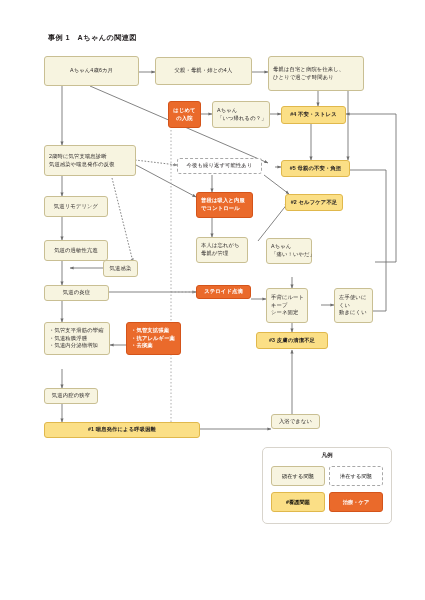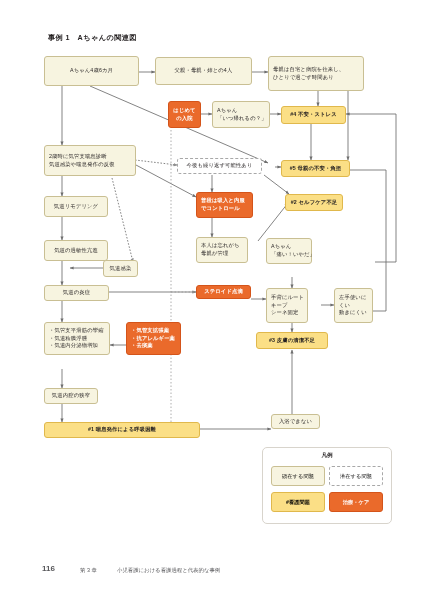--- a/index.html
+++ b/index.html
@@ -302,19 +302,14 @@
       <span>潜在する問題</span>
     </div>
     <div class="legend-cell t-nursing" style="left:8px;top:44px;">
       <span>#看護問題</span>
     </div>
     <div class="legend-cell t-care" style="left:66px;top:44px;">
       <span>治療・ケア</span>
     </div>
   </div>
 
-  <div class="footer">
-    <span class="f-pageno">116</span>
-    <span class="f-chapter">第 3 章</span>
-    <span class="f-text">小児看護における看護過程と代表的な事例</span>
-  </div>
 
 </div>
 
 </body></html>

